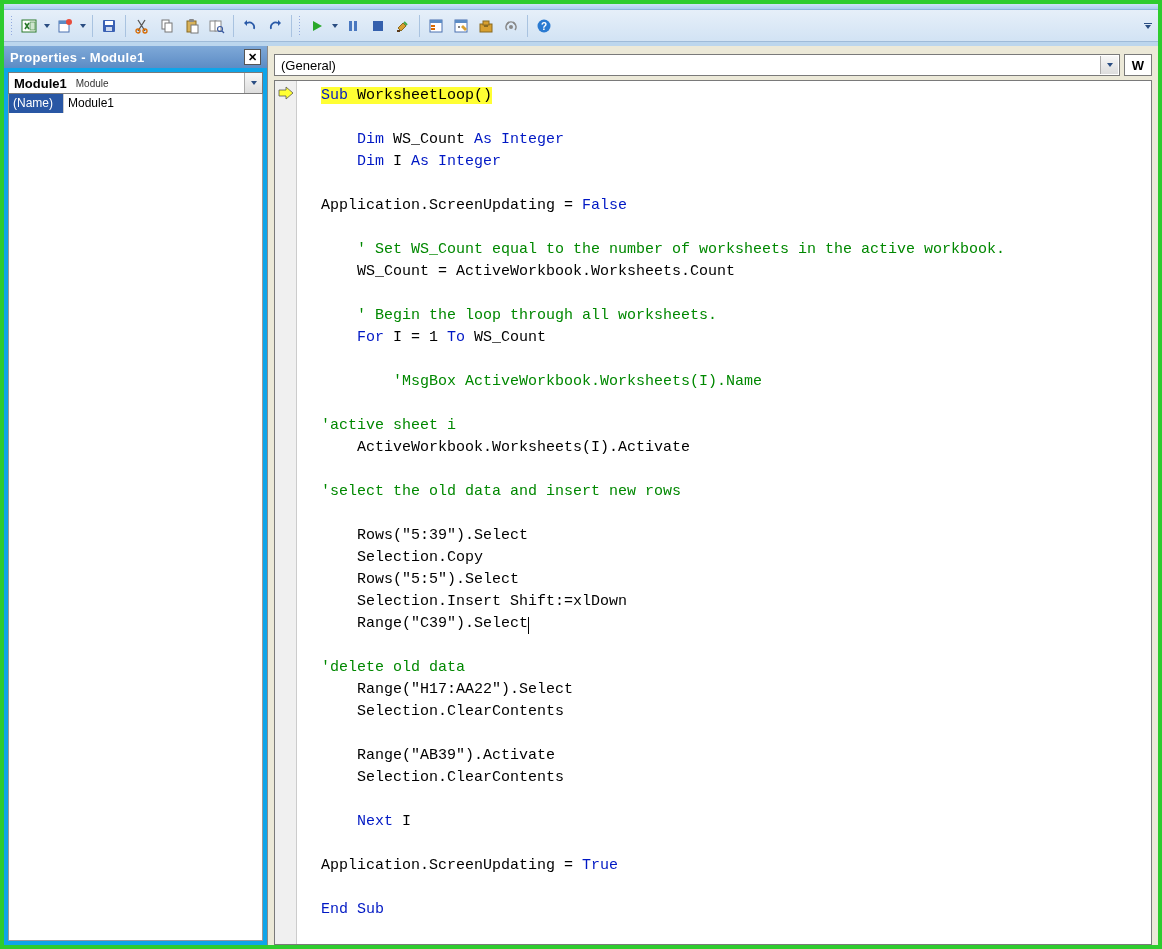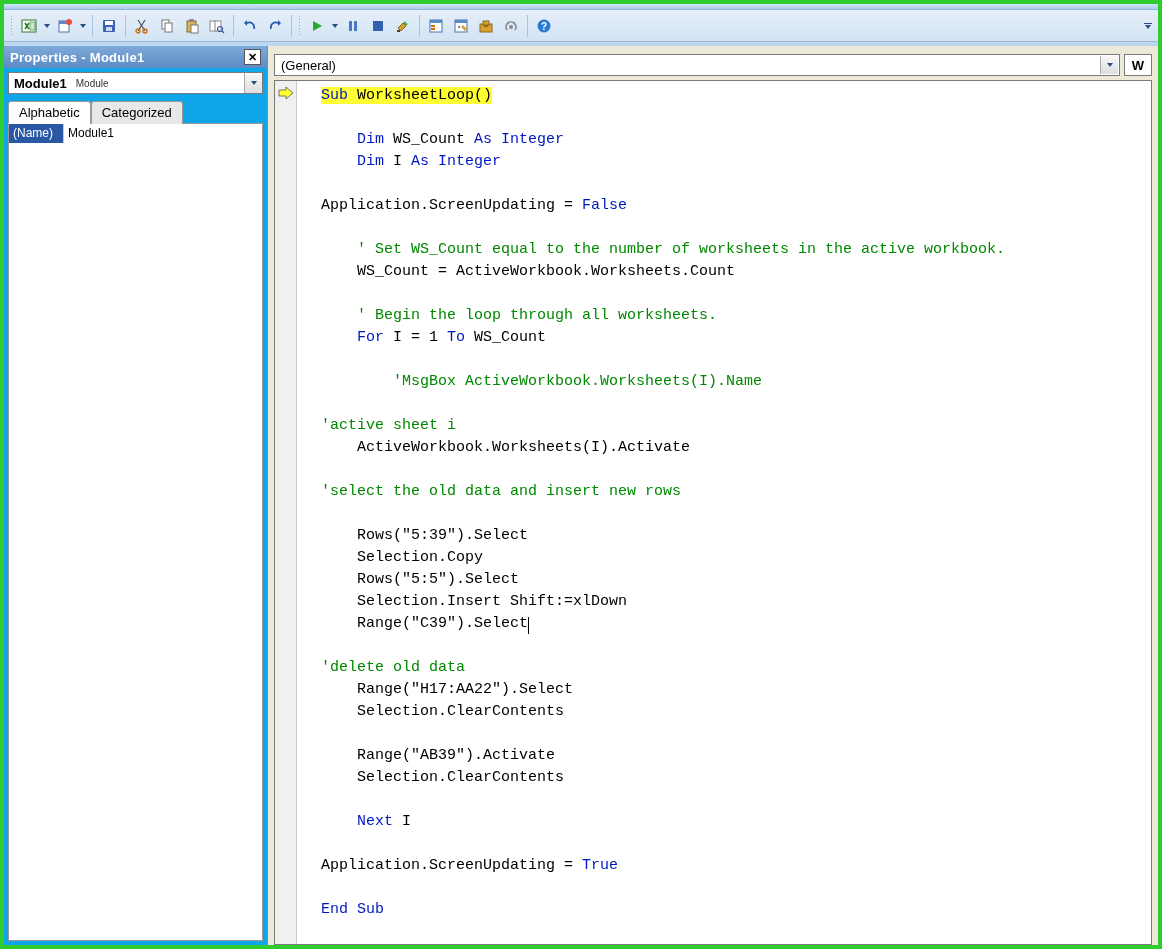--- a/index.html
+++ b/index.html
@@ -313,24 +313,20 @@
         <span class="t">Properties - Module1</span>
         <span class="close-x">✕</span>
       </div>
       <div class="prop-combo">
         <span class="nm">Module1</span>
         <span class="tp">Module</span>
         <span class="dd">
             <div class="tdrop-arrow"></div>
           </span>
       </div>
-      <div class="tabs">
-        <div class="tab active">Alphabetic</div>
-        <div class="tab">Categorized</div>
-      </div>
       <div class="prop-grid">
         <div class="prop-row">
           <div class="k">(Name)</div>
           <div class="v">Module1</div>
         </div>
       </div>
     </div>
 
     <div class="code-panel">
       <div class="code-top">

